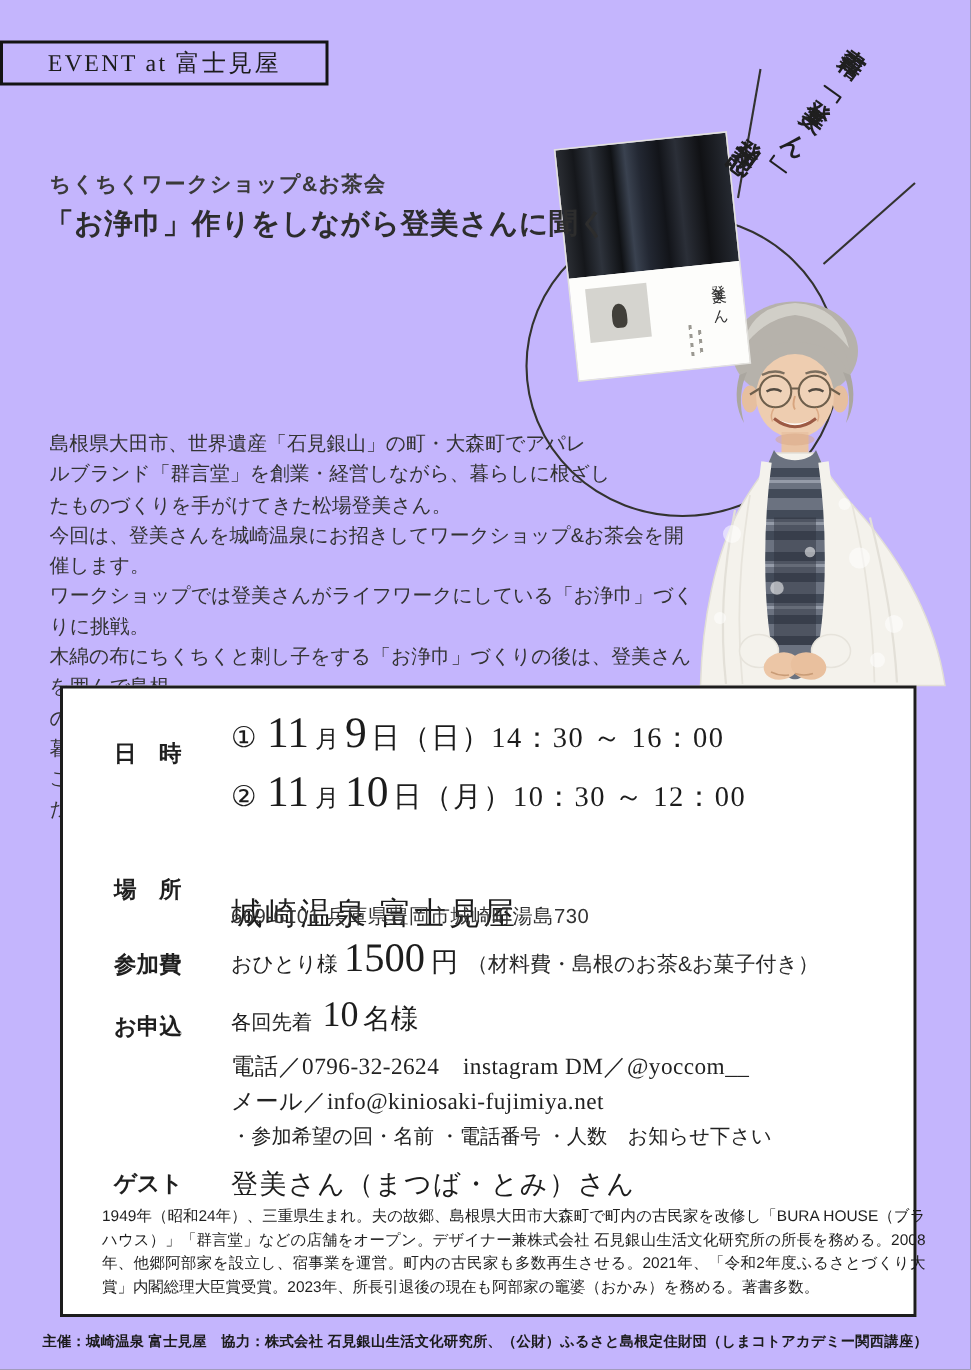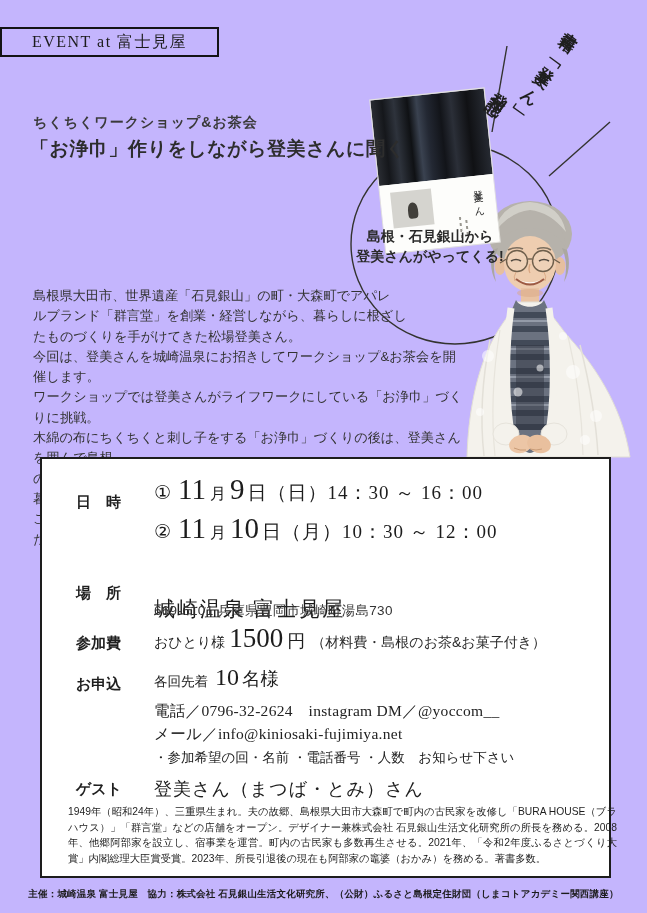--- a/index.html
+++ b/index.html
@@ -186,24 +186,20 @@
     <div class="book-white">
       <div class="book-minipic">
         <div class="book-figure"></div>
       </div>
       <span class="book-title-v">登美さん</span>
       <div class="book-script"></div>
       <div class="book-script s2"></div>
     </div>
   </div>
 
-  <div class="bubble-text">
-    <span style="display:block">島根・石見銀山から</span>
-    <span style="display:block">登美さんがやってくる!</span>
-  </div>
 
   <div class="tagline1">ちくちくワークショップ&amp;お茶会</div>
   <div class="tagline2">「お浄巾」作りをしながら登美さんに聞く</div>
   <div class="body-par">島根県大田市、世界遺産「石見銀山」の町・大森町でアパレ
 ルブランド「群言堂」を創業・経営しながら、暮らしに根ざし
 たものづくりを手がけてきた松場登美さん。
 今回は、登美さんを城崎温泉にお招きしてワークショップ&amp;お茶会を開催します。
 ワークショップでは登美さんがライフワークにしている「お浄巾」づくりに挑戦。
 木綿の布にちくちくと刺し子をする「お浄巾」づくりの後は、登美さんを囲んで島根
 のお菓子とお茶をいただきながら、登美さんのこれまでの仕事のことや暮らしの

